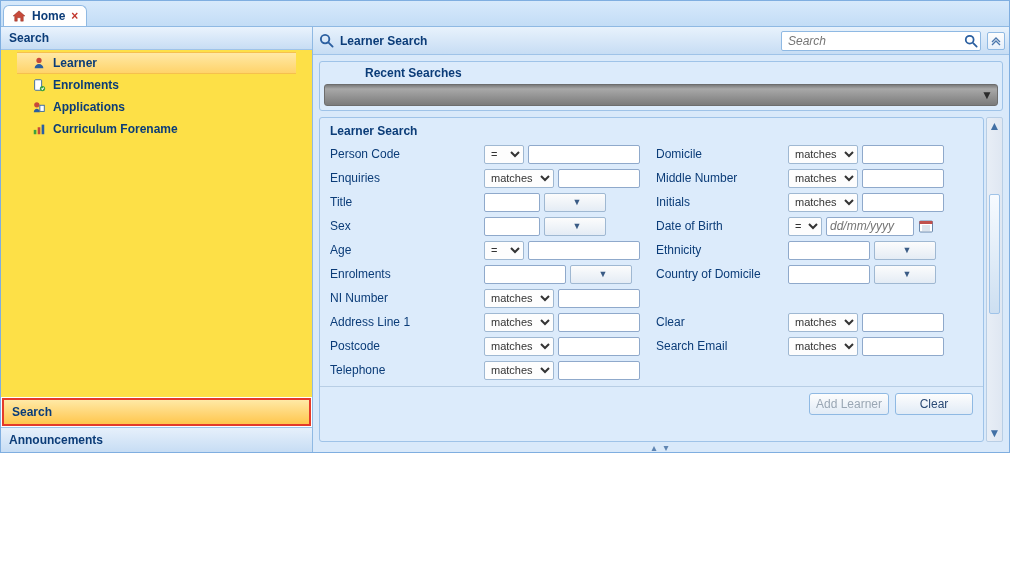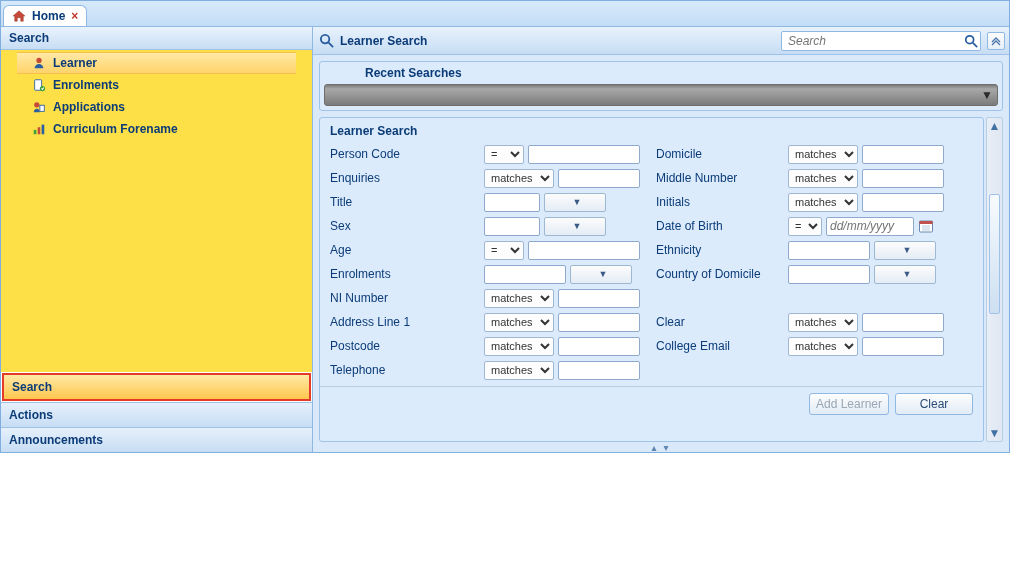--- a/index.html
+++ b/index.html
@@ -124,21 +124,20 @@
                 <rect x="2" y="9" width="3" height="5" fill="#3da23d"></rect>
                 <rect x="6.5" y="6" width="3" height="8" fill="#c7493a"></rect>
                 <rect x="11" y="3" width="3" height="11" fill="#2b5fa0"></rect>
               </svg>
             </span>
             <span>Curriculum Forename</span>
           </div>
         </div>
       <div class="accordion">
         <div class="acc-item active">Search</div>
-        <div class="acc-item">Actions</div>
         <div class="acc-item">Announcements</div>
       </div>
     </div>
 
     <div class="right">
       <div class="rheader">
         <div class="title">
           <span>
             <svg width="15" height="15" viewBox="0 0 16 16">
                 <circle cx="6.5" cy="6.5" r="4.5" fill="none" stroke="#2b5fa0" stroke-width="2"></circle>
@@ -295,21 +294,21 @@
                 <input class="txt" style="width: 82px;">
               </div>
             </div>
 
             <div class="row2">
               <div class="lblcell">Postcode</div>
               <div class="coll">
                 <select class="small" style="width:70px"><option>matches</option></select>
                 <input class="txt" style="width: 82px;">
               </div>
-              <div class="lblcell2">College Email</div>
+              <div class="lblcell2">Search Email</div>
               <div class="colr">
                 <select class="small" style="width:70px"><option>matches</option></select>
                 <input class="txt" style="width: 82px;">
               </div>
             </div>
 
             <div class="row2">
               <div class="lblcell">Telephone</div>
               <div class="coll">
                 <select class="small" style="width:70px"><option>matches</option></select>

